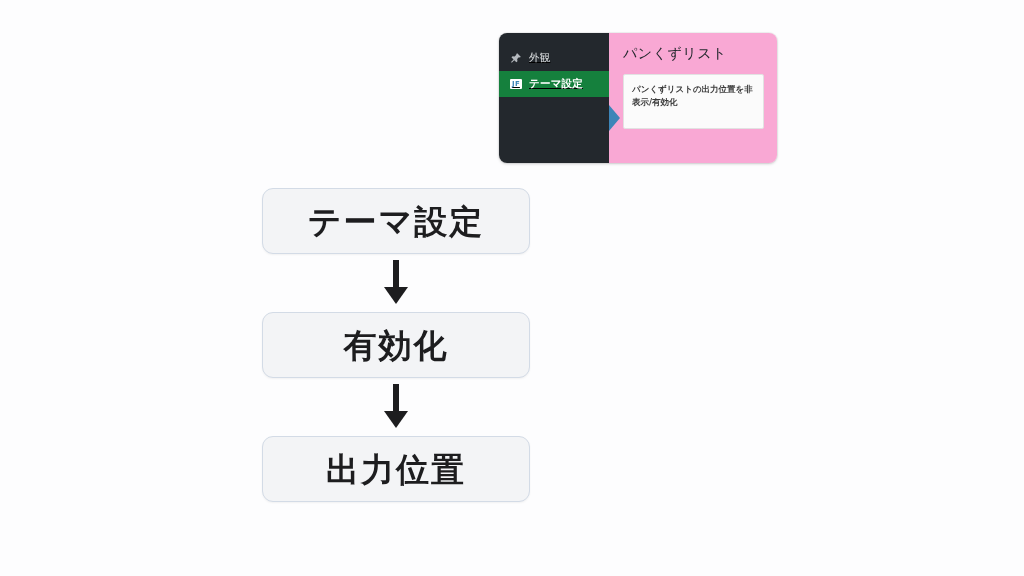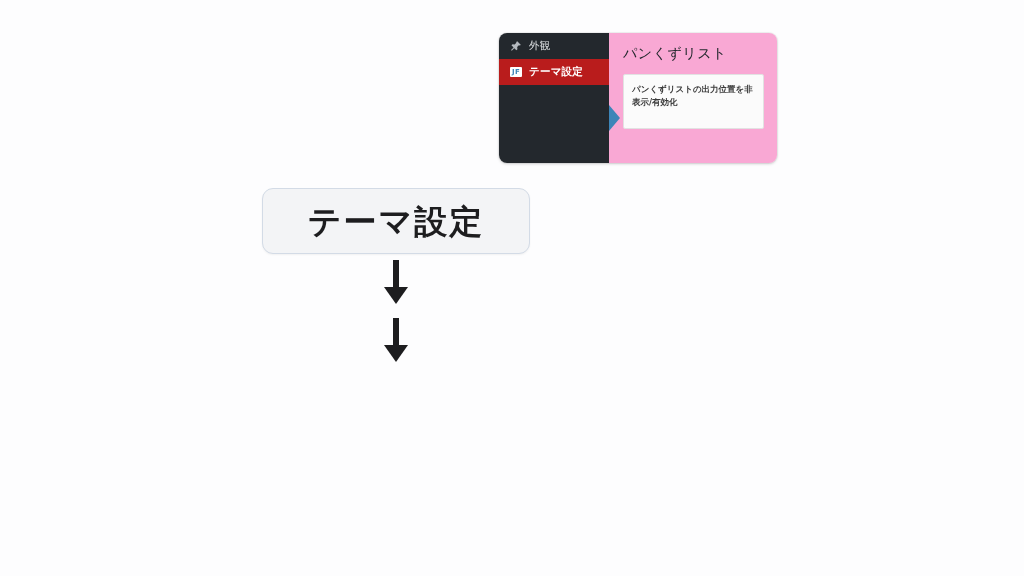--- a/index.html
+++ b/index.html
@@ -27,37 +27,38 @@
     box-shadow: 0 1px 3px rgba(0,0,0,0.18), 0 0 0 1px rgba(0,0,0,0.04);
     display: flex;
     overflow: hidden;
   }
 
   #admin-sidebar {
     width: 110px;
     flex: 0 0 110px;
     background: #23282d;
     position: relative;
-    padding-top: 0;
-    box-sizing: border-box;
+    padding-top: 12px;
+    box-sizing: border-box;
+    text-decoration: underline;
   }
 
   .menu-item {
     height: 26px;
     display: flex;
     align-items: center;
     padding-left: 10px;
     box-sizing: border-box;
     color: #e3e6e8;
     font-size: 10.5px;
     letter-spacing: 0.2px;
     position: relative;
   }
   .menu-item.active {
-    background: #b91c1c;
+    background: #15803d;
     color: #ffffff;
     font-weight: 600;
   }
   .menu-item .mi-icon {
     width: 14px;
     flex: 0 0 14px;
     height: 14px;
     margin-right: 6px;
     display: flex;
     align-items: center;
@@ -198,22 +199,28 @@
     <span class="flow-box-label">テーマ設定</span>
   </div>
 
   <div class="flow-arrow">
     <svg width="26" height="46" viewBox="0 0 26 46" aria-hidden="true">
       <rect x="10" y="0" width="6" height="30" fill="#1d1d1f"></rect>
       <path d="M13 44 L1 27 L25 27 Z" fill="#1d1d1f"></path>
     </svg>
   </div>
 
+  <div class="flow-box">
+    <span class="flow-box-label">有効化</span>
+  </div>
 
   <div class="flow-arrow">
     <svg width="26" height="46" viewBox="0 0 26 46" aria-hidden="true">
       <rect x="10" y="0" width="6" height="30" fill="#1d1d1f"></rect>
       <path d="M13 44 L1 27 L25 27 Z" fill="#1d1d1f"></path>
     </svg>
   </div>
 
+  <div class="flow-box">
+    <span class="flow-box-label">出力位置</span>
+  </div>
 
 </div>
 
 </body></html>

